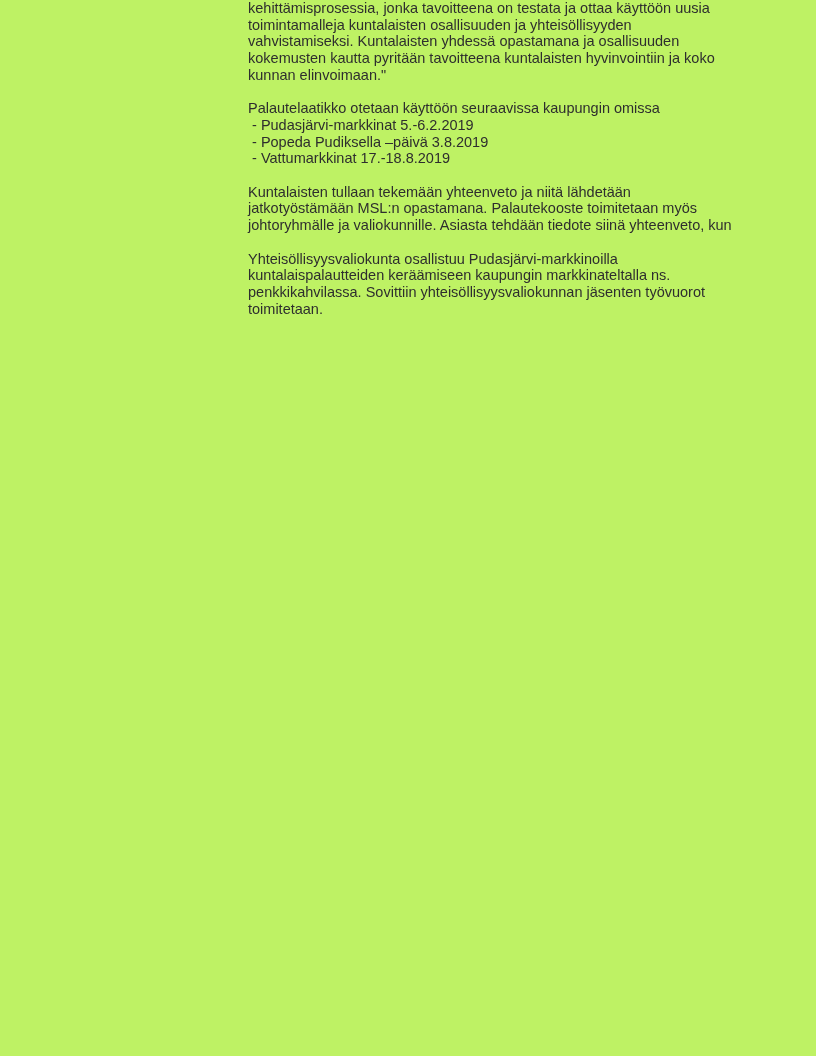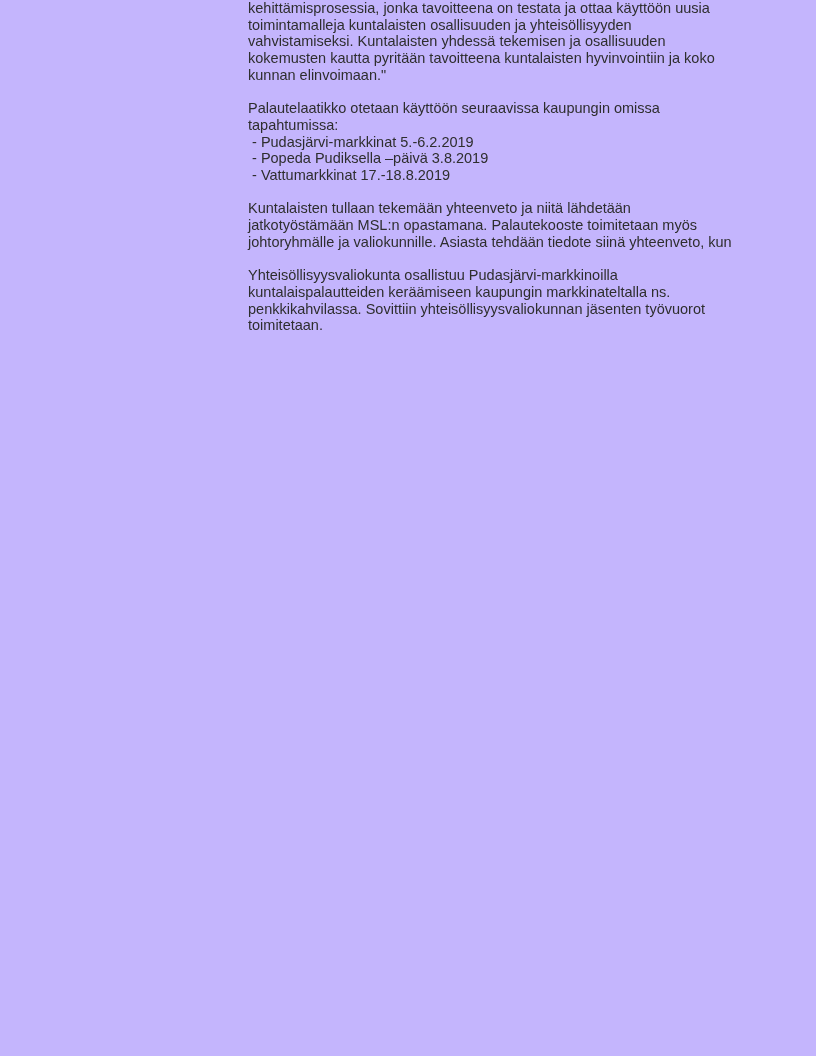--- a/index.html
+++ b/index.html
@@ -12,21 +12,21 @@
     background: #ffffff;
     overflow: hidden;
     position: relative;
   }
   .page {
     position: absolute;
     left: 0;
     top: 0;
     width: 816px;
     height: 1056px;
-    background: #c4b5fd;
+    background: #bef264;
   }
   .doc-text {
     position: absolute;
     left: 248px;
     top: 0px;
     width: 510px;
     font-family: "Liberation Sans", sans-serif;
     font-size: 14.5px;
     line-height: 16.7px;
     color: #2e2e2e;
@@ -45,27 +45,26 @@
   }
 </style>
 </head>
 <body>
 
 <div class="page">
   <div class="doc-text" id="doc-text" style="color: rgb(46, 46, 46);">
       <div class="para">
         <div class="line">kehittämisprosessia, jonka tavoitteena on testata ja ottaa käyttöön uusia</div>
         <div class="line">toimintamalleja kuntalaisten osallisuuden ja yhteisöllisyyden</div>
-        <div class="line">vahvistamiseksi. Kuntalaisten yhdessä tekemisen ja osallisuuden</div>
+        <div class="line">vahvistamiseksi. Kuntalaisten yhdessä opastamana ja osallisuuden</div>
         <div class="line">kokemusten kautta pyritään tavoitteena kuntalaisten hyvinvointiin ja koko</div>
         <div class="line">kunnan elinvoimaan."</div>
       </div>
       <div class="para">
         <div class="line">Palautelaatikko otetaan käyttöön seuraavissa kaupungin omissa</div>
-        <div class="line">tapahtumissa:</div>
         <div class="line"> - Pudasjärvi-markkinat 5.-6.2.2019</div>
         <div class="line"> - Popeda Pudiksella –päivä 3.8.2019</div>
         <div class="line"> - Vattumarkkinat 17.-18.8.2019</div>
       </div>
       <div class="para">
         <div class="line">Kuntalaisten tullaan tekemään yhteenveto ja niitä lähdetään</div>
         <div class="line">jatkotyöstämään MSL:n opastamana. Palautekooste toimitetaan myös</div>
         <div class="line">johtoryhmälle ja valiokunnille. Asiasta tehdään tiedote siinä yhteenveto, kun</div>
       </div>
       <div class="para">

